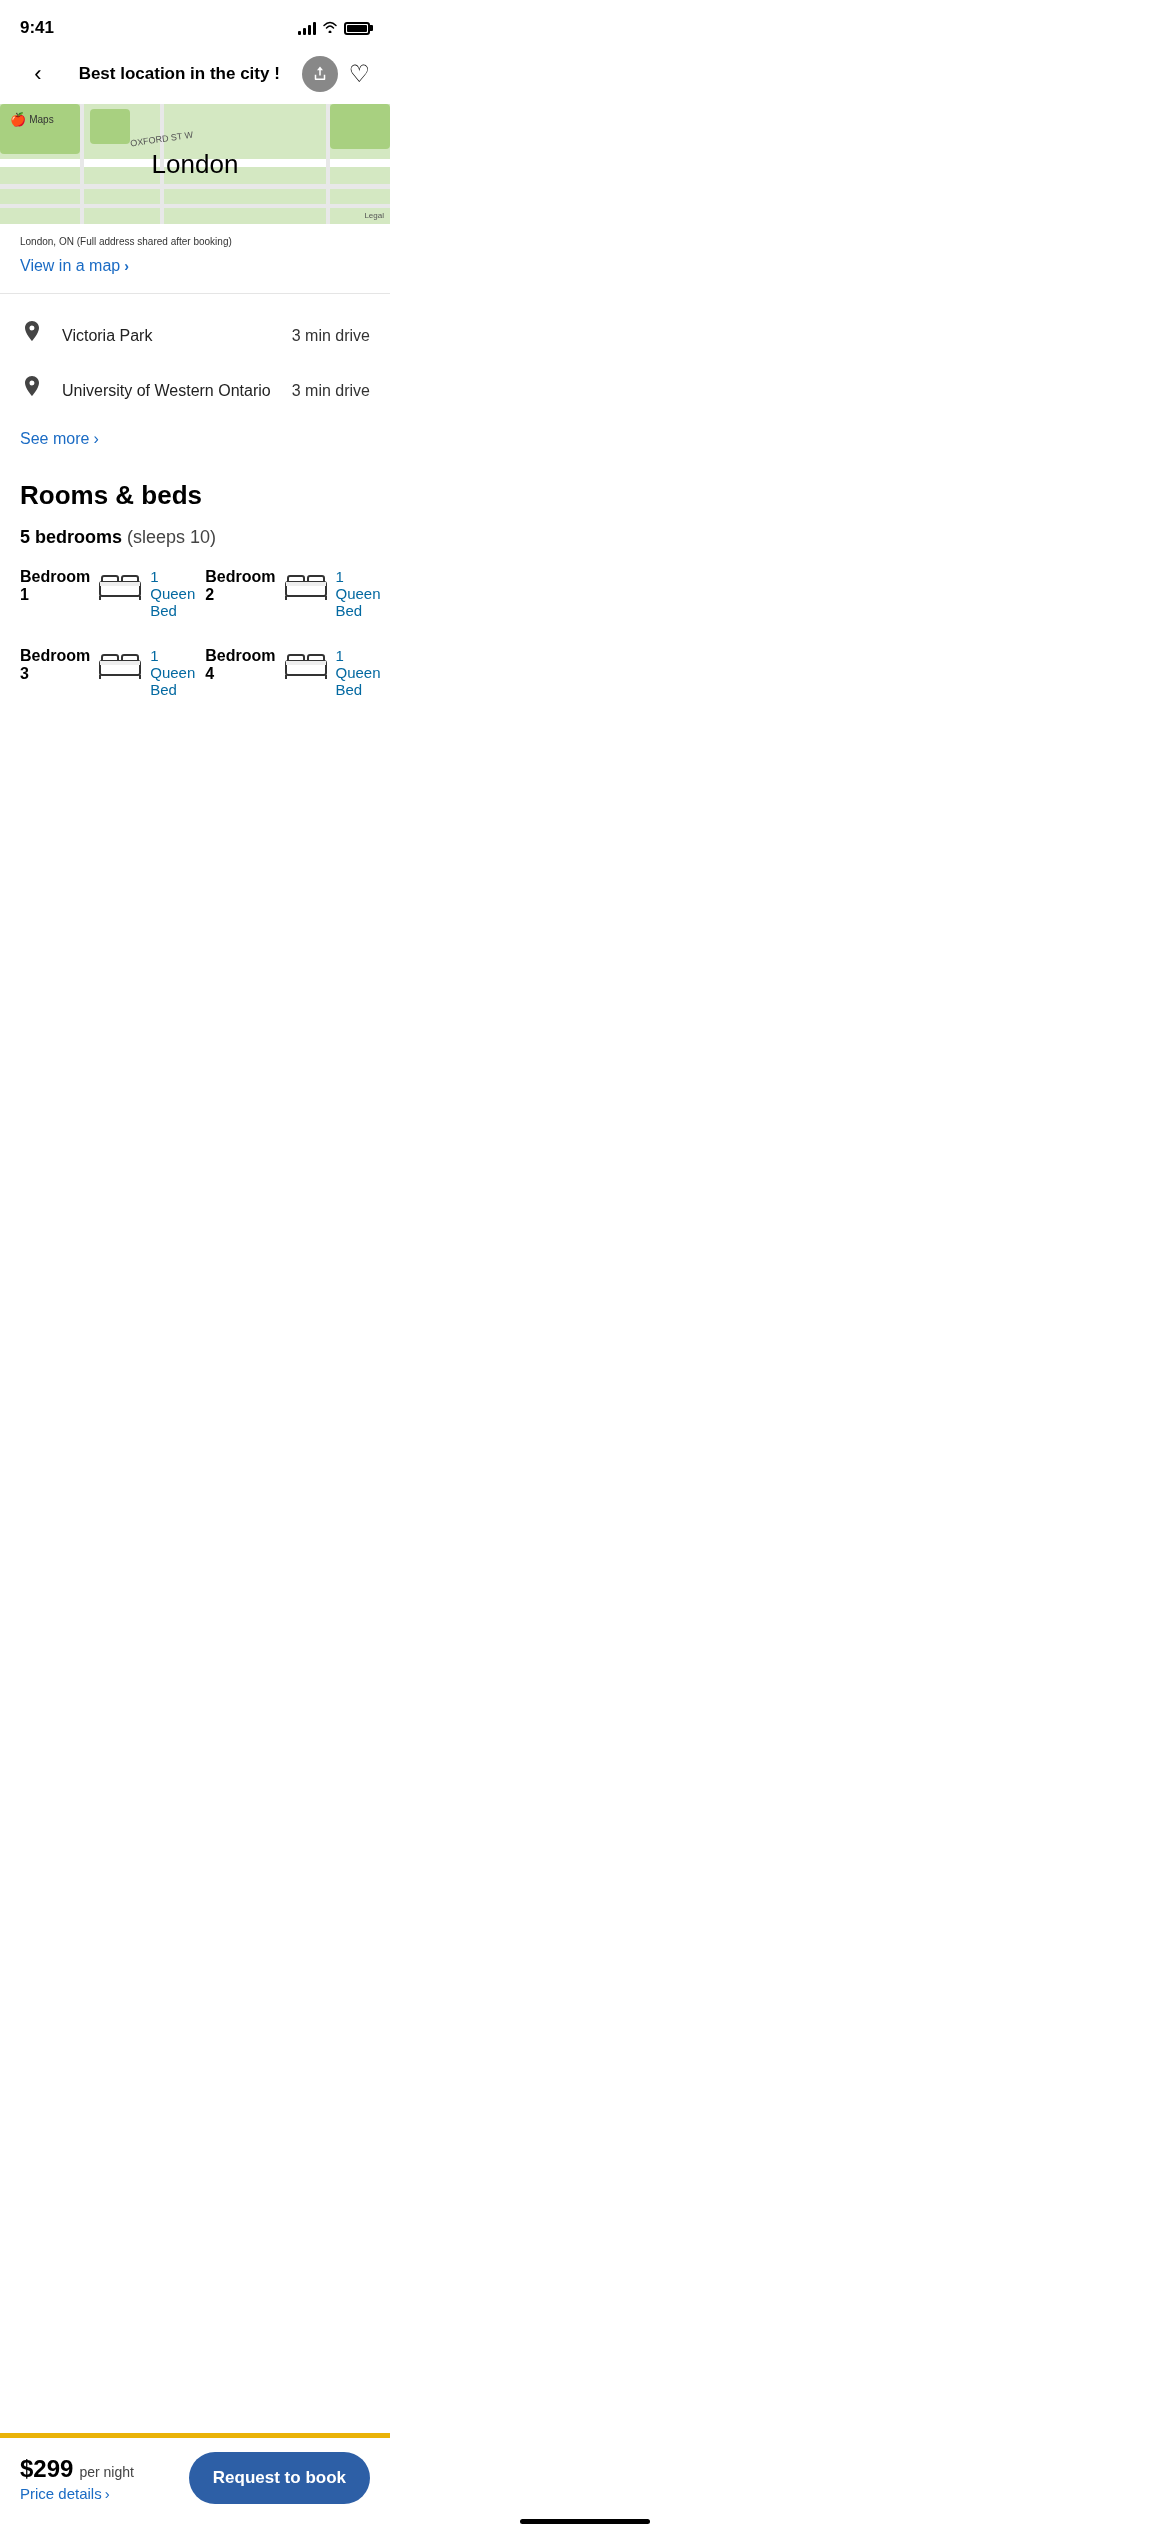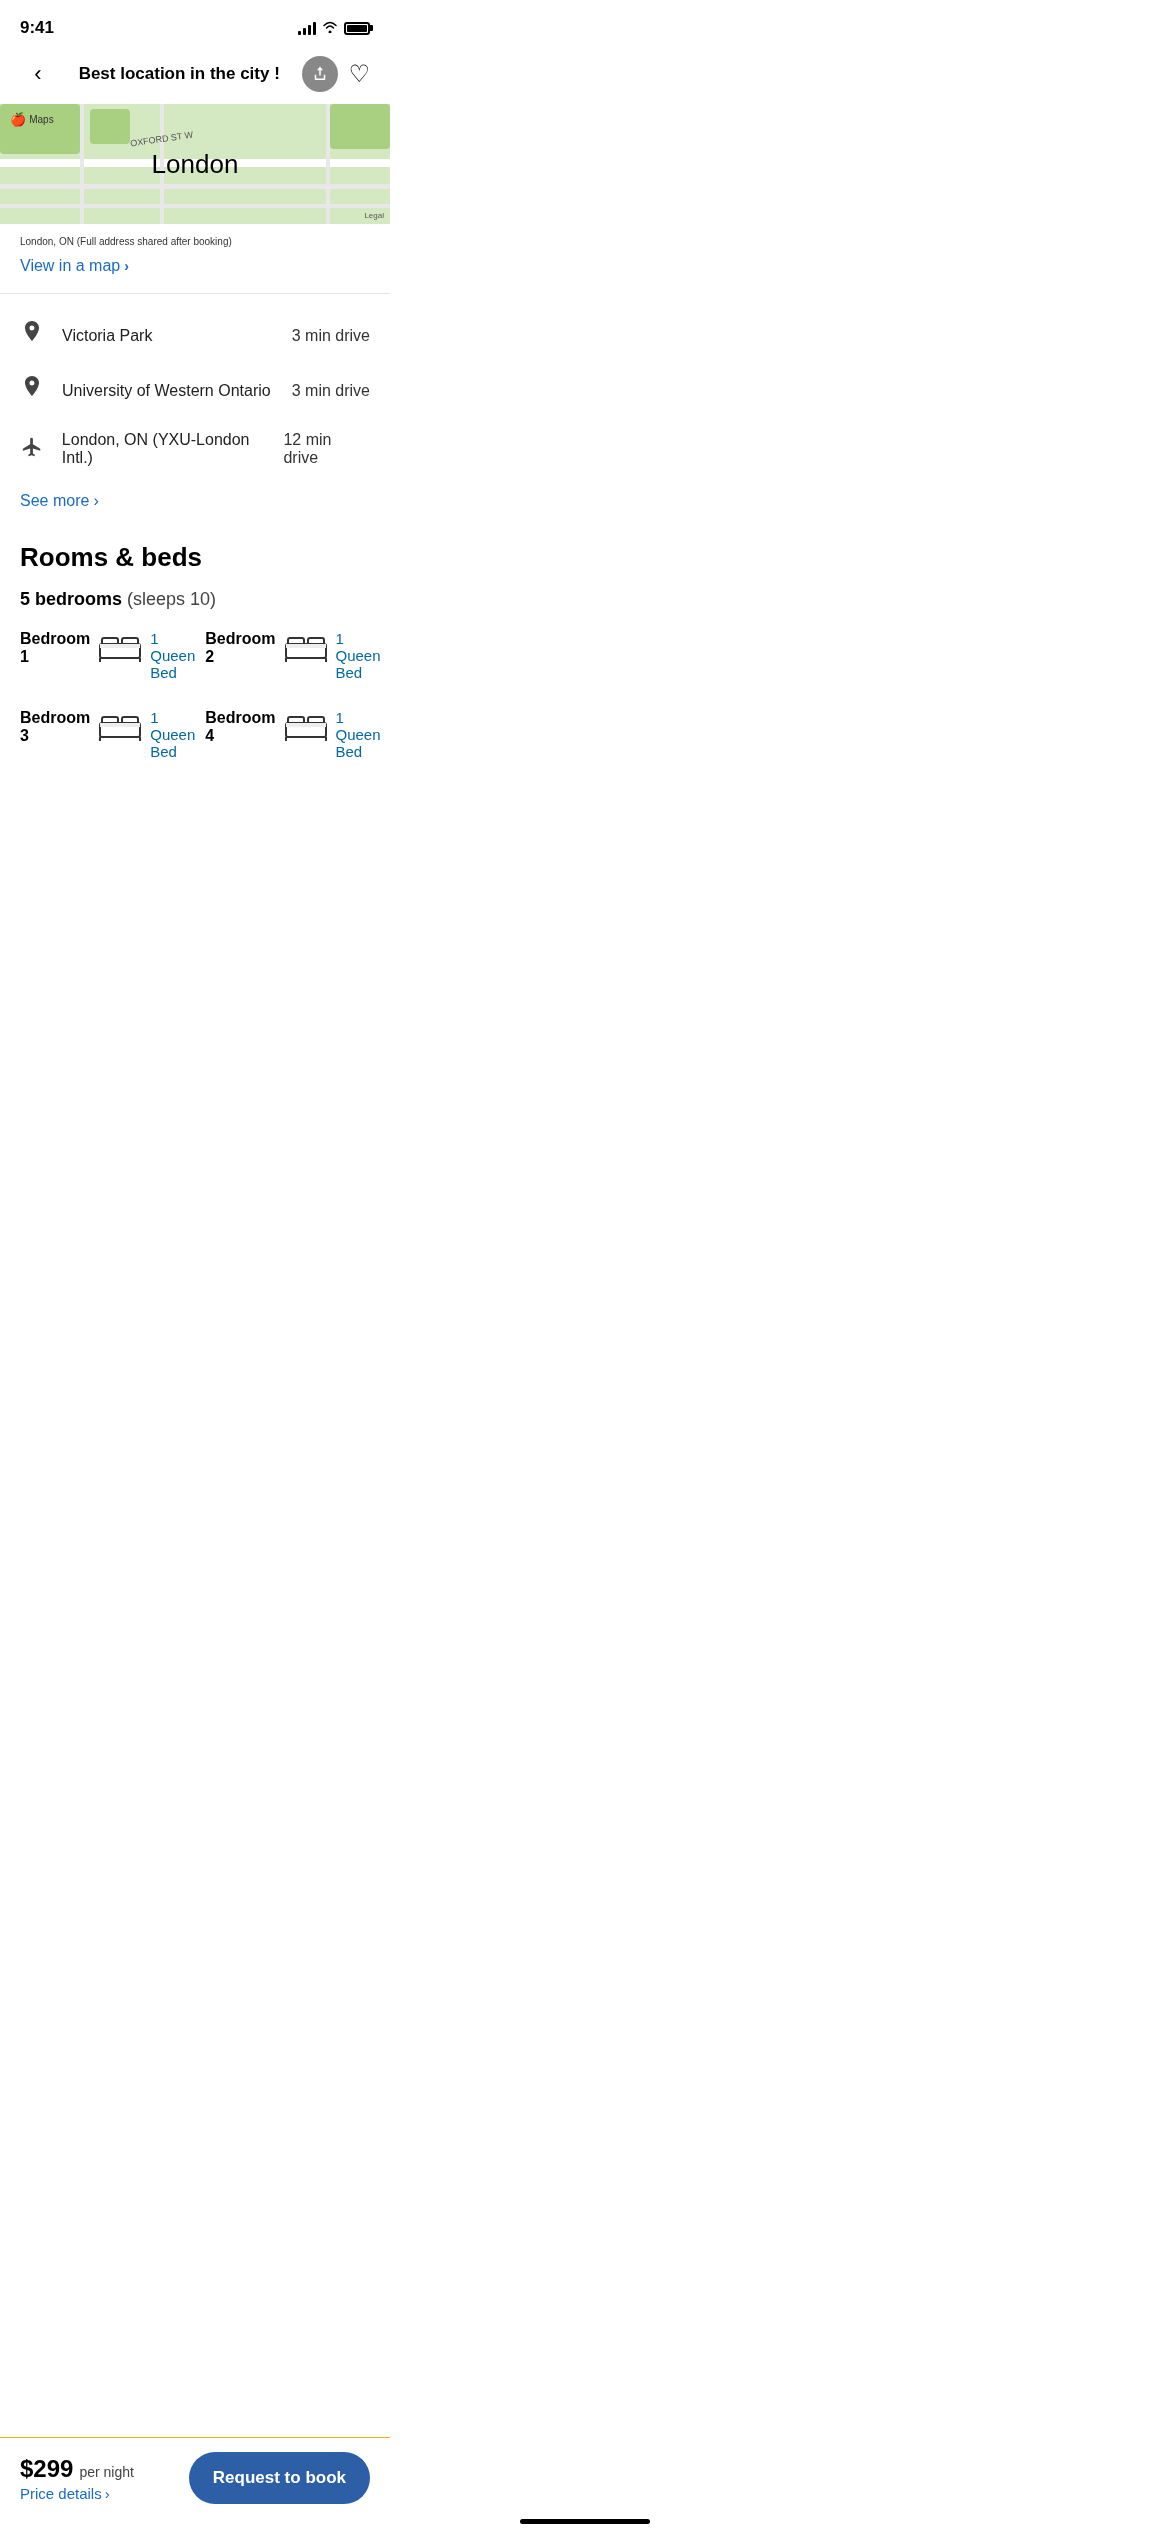--- a/index.html
+++ b/index.html
@@ -308,21 +308,21 @@
       height: 32px;
     }
 
     
     .bottom-bar {
       position: fixed;
       bottom: 0;
       left: 0;
       width: 390px;
       background: #fff;
-      border-top: 1px solid #eab308;
+      border-top: 5px solid #eab308;
       padding: 14px 20px 28px 20px;
       display: flex;
       align-items: center;
       justify-content: space-between;
     }
     .price-section {
       display: flex;
       flex-direction: column;
       gap: 2px;
     }
@@ -475,31 +475,20 @@
       <span class="nearby-icon">
         <svg width="20" height="24" viewBox="0 0 20 24" fill="none">
           <path d="M10 0C6.13 0 3 3.13 3 7c0 5.25 7 13 7 13s7-7.75 7-13c0-3.87-3.13-7-7-7zm0 9.5A2.5 2.5 0 1 1 10 4.5a2.5 2.5 0 0 1 0 5z" fill="#444"></path>
         </svg>
       </span>
       <span class="nearby-name">University of Western Ontario</span>
     </div>
     <span class="nearby-distance">3 min drive</span>
   </div>
 
-  <div class="nearby-item">
-    <div class="nearby-left">
-      <span class="nearby-icon">
-        <svg width="22" height="22" viewBox="0 0 24 24" fill="none">
-          <path d="M21 16v-2l-8-5V3.5A1.5 1.5 0 0 0 11.5 2 1.5 1.5 0 0 0 10 3.5V9l-8 5v2l8-2.5V19l-2 1.5V22l3.5-1 3.5 1v-1.5L13 19v-5.5l8 2.5z" fill="#444"></path>
-        </svg>
-      </span>
-      <span class="nearby-name">London, ON (YXU-London Intl.)</span>
-    </div>
-    <span class="nearby-distance">12 min drive</span>
-  </div>
 
 </div>
 
 <div class="see-more-link">
   <span>See more</span>
   <span>›</span>
 </div>
 
 <div class="rooms-section">
   <h2 class="rooms-title">Rooms &amp; beds</h2>

